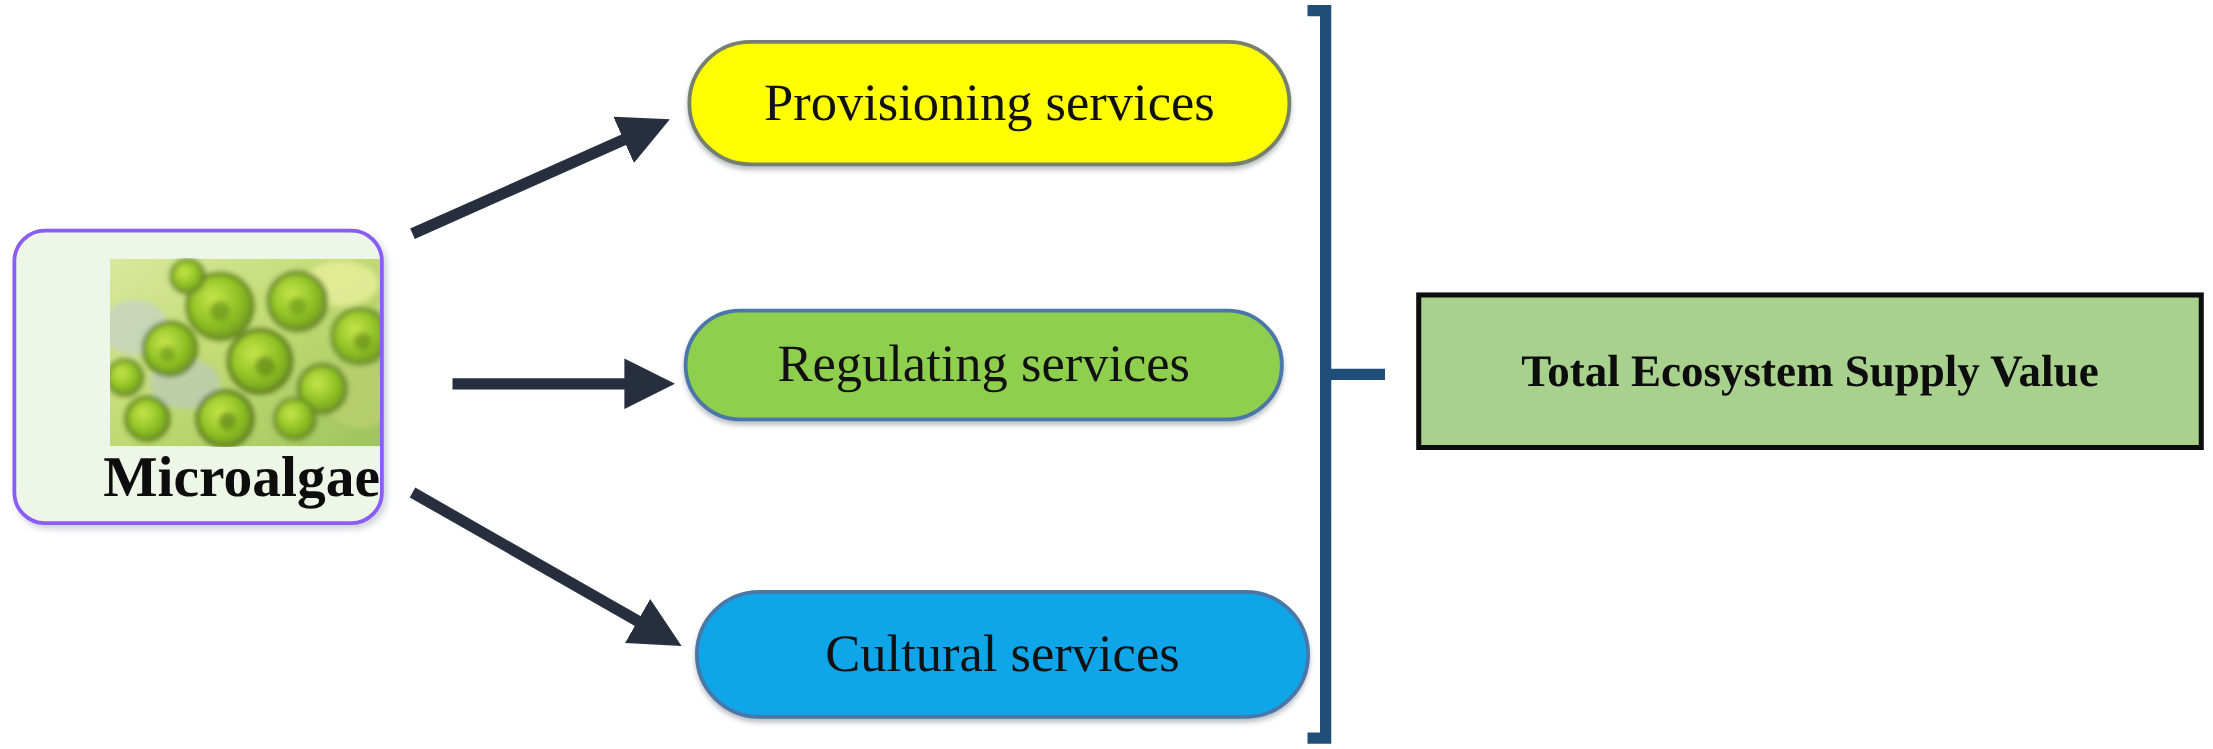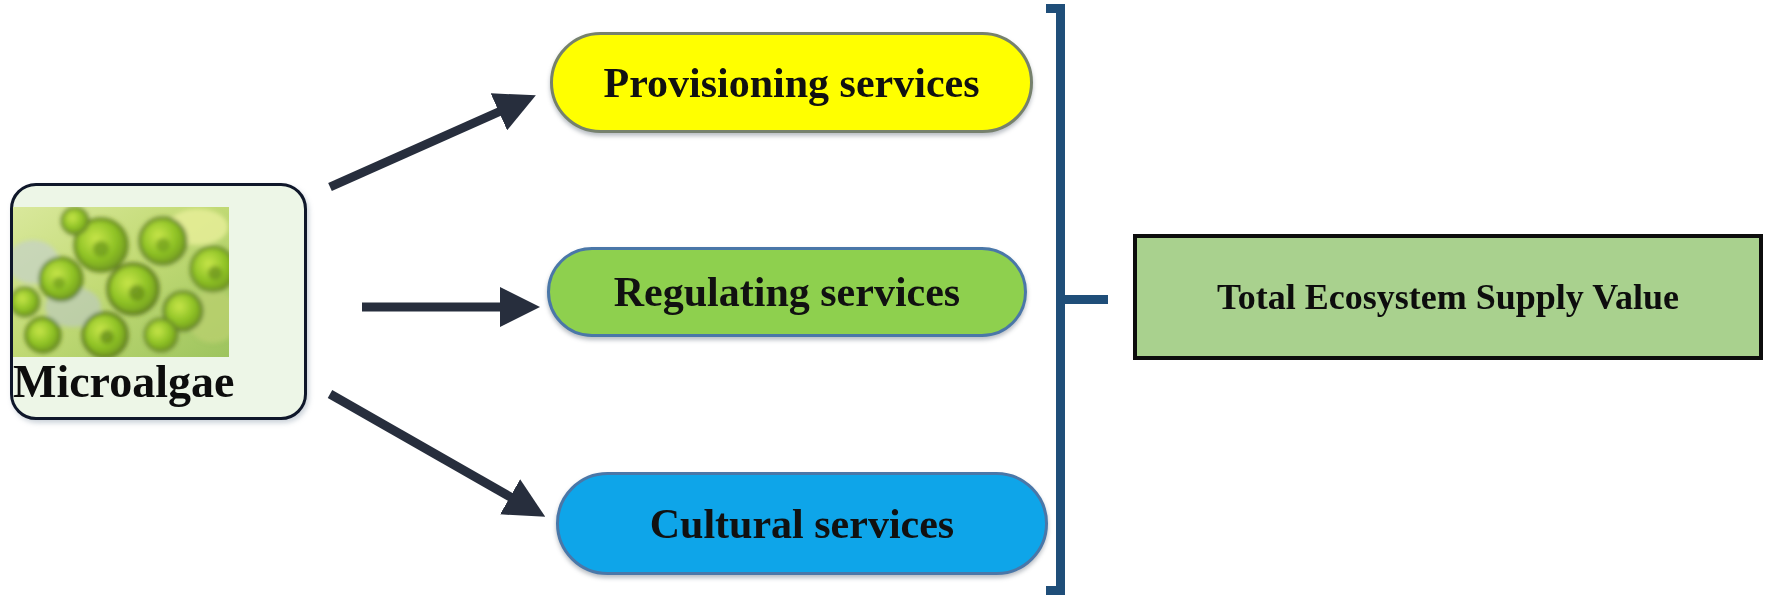--- a/index.html
+++ b/index.html
@@ -9,25 +9,25 @@
     height: 599px;
     background: #ffffff;
     font-family: "Liberation Serif", "DejaVu Serif", serif;
     overflow: hidden;
   }
   .abs { position: absolute; box-sizing: border-box; }
 
   
   #source-box {
     left: 10px; top: 183px; width: 297px; height: 237px;
-    border: 3px solid #0f172a;
+    border: 3px solid #8b5cf6;
     border-radius: 26px;
     background: #edf6e7;
     box-shadow: 2px 3px 5px rgba(110,130,150,0.35);
-    display: flex; flex-direction: column; align-items: flex-start;
+    display: flex; flex-direction: column; align-items: flex-end;
   }
   #source-box .algae-img {
     margin-top: 21px;
     width: 216px; height: 150px;
     display: block;
   }
   #source-box .source-label {
     margin-top: 2px;
     font-size: 46px;
     font-weight: bold;
@@ -35,21 +35,21 @@
     line-height: 1.0;
     white-space: nowrap;
   }
 
   
   .pill {
     border-style: solid;
     border-width: 3px;
     border-radius: 60px;
     display: flex; align-items: center; justify-content: center;
-    font-size: 42px; font-weight: bold; color: #111111;
+    font-size: 42px; font-weight: normal; color: #111111;
     white-space: nowrap;
     box-shadow: 0 3px 4px rgba(100,110,125,0.45);
   }
   #pill-provisioning { left: 550px; top: 32px;  width: 483px; height: 101px; }
   #pill-regulating   { left: 547px; top: 247px; width: 480px; height: 90px; }
   #pill-cultural     { left: 556px; top: 472px; width: 492px; height: 103px; }
 
   
   #result-box {
     left: 1133px; top: 234px; width: 630px; height: 126px;

